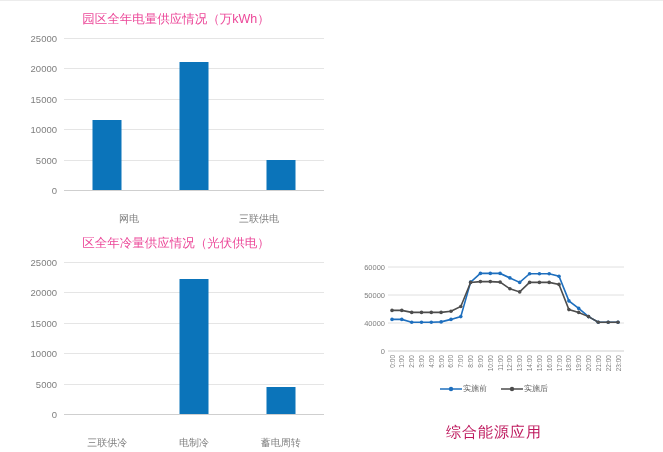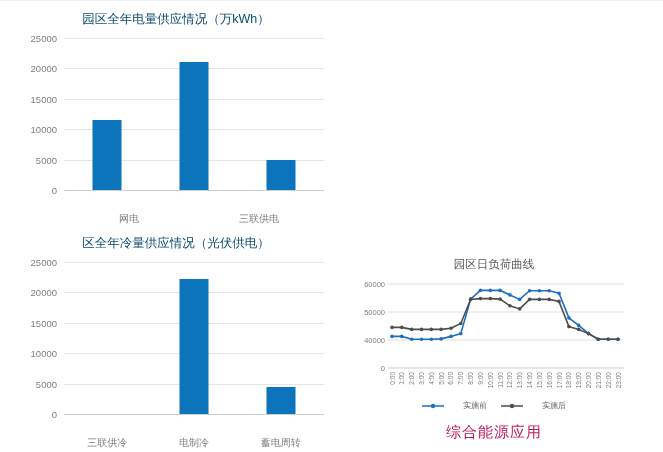--- a/index.html
+++ b/index.html
@@ -6,39 +6,39 @@
   .slide{
     position:relative;width:663px;height:452px;background:#ffffff;
     font-family:"Liberation Sans","DejaVu Sans",sans-serif;
     overflow:hidden;border-top:1px solid #ececec;
   }
   
   .bar-chart{position:absolute;width:316px;height:212px;}
   #chart-0{left:18px;top:6px;}
   #chart-1{left:18px;top:230px;}
   .chart-title{position:absolute;top:4px;left:0;right:0;text-align:center;
-    font-size:12.5px;color:#0c4a6e;}
+    font-size:12.5px;color:#ec4899;}
   .plot{position:absolute;left:46px;right:10px;top:31px;bottom:29px;}
   .gridline{position:absolute;left:0;right:0;height:1px;background:#e5e5e5;}
   .gridline.zero{background:#cfcfcf;}
   .ytick{position:absolute;right:calc(100% + 7px);transform:translateY(-50%);
     font-size:9.5px;color:#7f7f7f;white-space:nowrap;}
   .bars{position:absolute;left:0;right:0;top:0;bottom:0;display:flex;}
   .bar-slot{flex:1;position:relative;}
   .bar{position:absolute;bottom:0;left:50%;transform:translateX(-50%);width:29px;}
   .xlabels{position:absolute;top:100%;left:0;right:0;display:flex;margin-top:22px;}
   .xlabel{flex:1;text-align:center;font-size:10px;color:#7f7f7f;white-space:nowrap;}
   
   .description{position:absolute;left:342px;top:138px;width:320px;margin:0;
     font-size:15.5px;line-height:30px;color:#3c3c3c;text-align:justify;}
   
   #chart-2{position:absolute;left:358px;top:256px;width:272px;}
   .line-title{text-align:center;font-size:11.5px;color:#595959;margin:0 0 2px 0;}
   .legend{display:flex;justify-content:center;align-items:center;gap:14px;margin-top:0;}
-  .legend-item{display:flex;align-items:center;gap:19px;font-size:8px;color:#666;}
+  .legend-item{display:flex;align-items:center;gap:1px;font-size:8px;color:#666;}
   
   .caption{position:absolute;left:358px;top:422px;width:272px;text-align:center;
     font-size:15px;color:#be185d;letter-spacing:1px;}
 </style>
 </head>
 <body>
 
 <div class="slide">
   <section class="bar-chart" id="chart-0">
       <div class="chart-title">园区全年电量供应情况（万kWh）</div>
@@ -98,21 +98,21 @@
             <div class="bar" style="height: 18%; background: rgb(11, 116, 186);"></div>
           </div>
         </div>
         <div class="xlabels">
           <span class="xlabel">三联供冷</span>
           <span class="xlabel">电制冷</span>
           <span class="xlabel">蓄电周转</span>
         </div>
       </div>
     </section>
-  <section id="chart-2"><div class="line-title">园区日负荷曲线</div><svg width="272" height="122" viewBox="0 0 272 122">
+  <section id="chart-2"><svg width="272" height="122" viewBox="0 0 272 122">
         <line x1="30" y1="10" x2="266" y2="10" stroke="#e0e0e0" stroke-width="1"></line>
         <text x="27" y="12.5" text-anchor="end" font-size="7.5" fill="#7f7f7f">60000</text>
         <line x1="30" y1="38" x2="266" y2="38" stroke="#e0e0e0" stroke-width="1"></line>
         <text x="27" y="40.5" text-anchor="end" font-size="7.5" fill="#7f7f7f">50000</text>
         <line x1="30" y1="66" x2="266" y2="66" stroke="#e0e0e0" stroke-width="1"></line>
         <text x="27" y="68.5" text-anchor="end" font-size="7.5" fill="#7f7f7f">40000</text>
         <line x1="30" y1="94" x2="266" y2="94" stroke="#cfcfcf" stroke-width="1"></line>
         <text x="27" y="96.5" text-anchor="end" font-size="7.5" fill="#7f7f7f">0</text>
         <text x="36.5" y="98" text-anchor="end" font-size="6.5" fill="#7f7f7f" transform="rotate(-90 36.5 98)">0:00</text>
         <text x="46.326086956521735" y="98" text-anchor="end" font-size="6.5" fill="#7f7f7f" transform="rotate(-90 46.326086956521735 98)">1:00</text>

